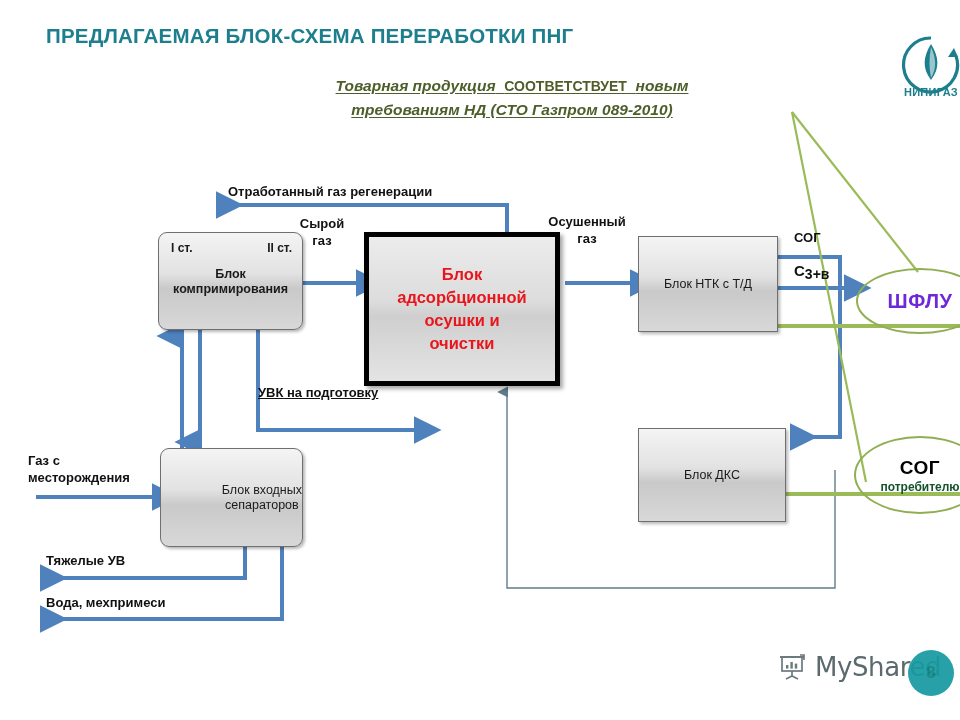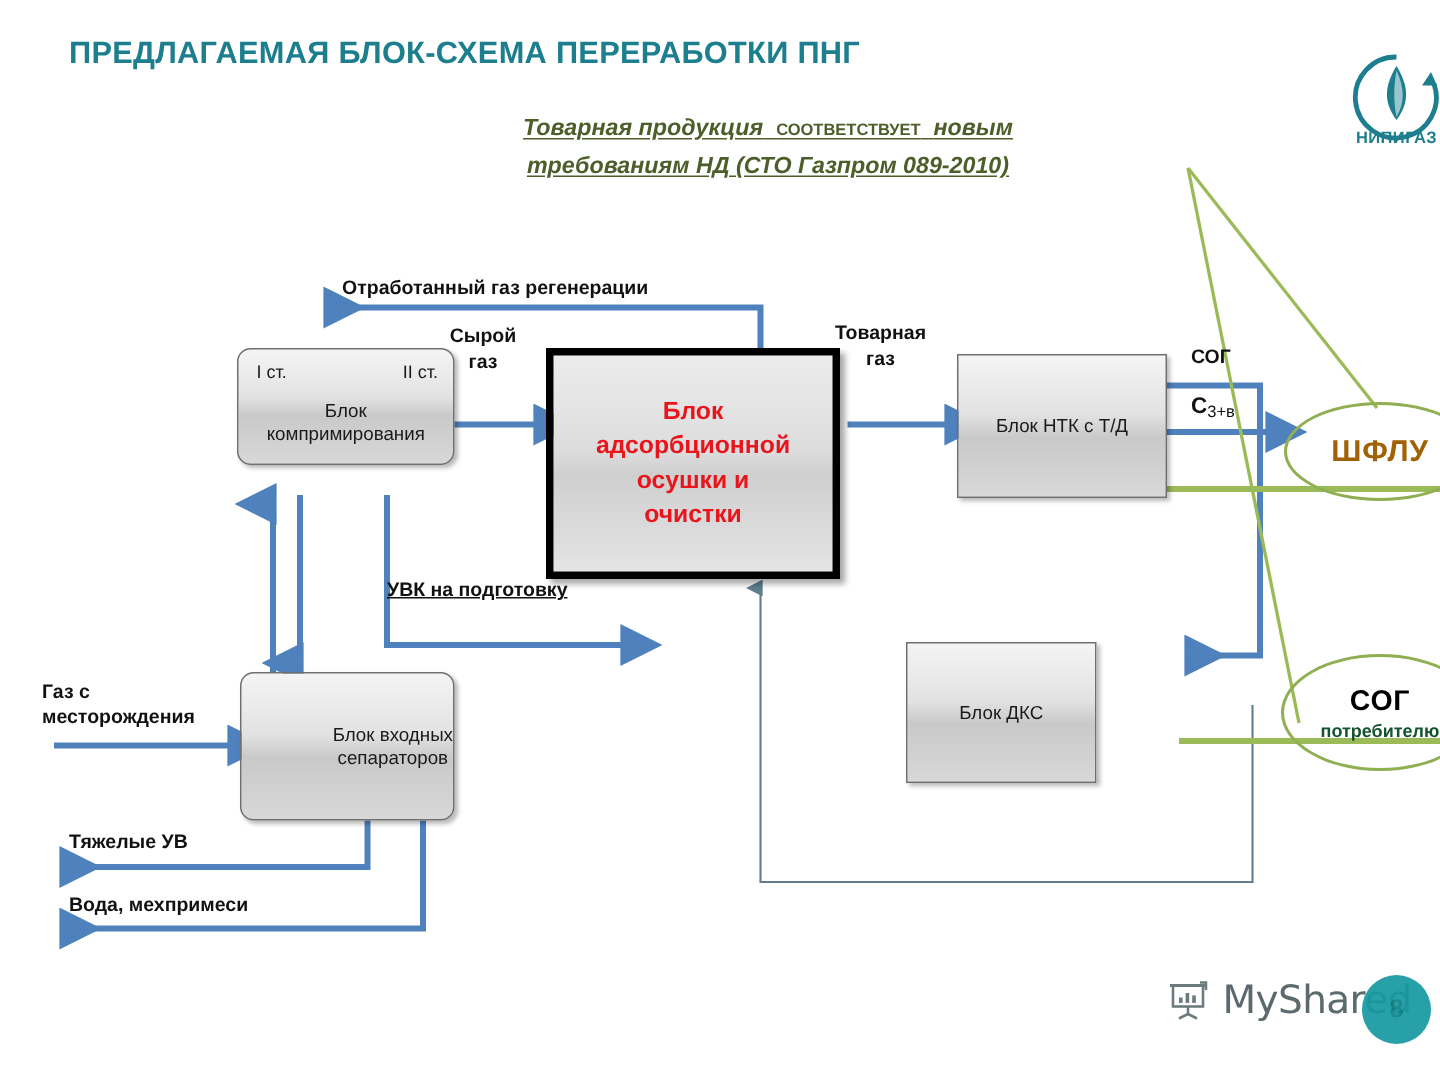--- a/index.html
+++ b/index.html
@@ -14,21 +14,21 @@
     font-size:20.5px;font-weight:bold;letter-spacing:.2px;
     color:#1d7f8e;white-space:nowrap;
   }
   #subtitle{
     position:absolute;left:232px;top:74px;width:520px;
     text-align:center;line-height:24px;
     font-size:15.5px;font-weight:bold;font-style:italic;
     color:#4d5e2a;
   }
   #subtitle .u{ text-decoration:underline; text-underline-offset:2px; }
-  #subtitle .big{ font-size:11px; font-style:normal; }
+  #subtitle .big{ font-size:14px; font-style:normal; }
 
   
   #logo{position:absolute;left:876px;top:32px;width:70px;height:72px;}
   #logoText{
     position:absolute;left:868px;top:86px;width:86px;text-align:center;
     font-size:11px;font-weight:bold;color:#1d7f8e;letter-spacing:.3px;
   }
 
   
   svg.layer{position:absolute;left:0;top:0;width:960px;height:720px;
@@ -39,70 +39,70 @@
     position:absolute;
     background:linear-gradient(180deg,#f4f4f4 0%,#e2e2e2 42%,#c9c9c9 58%,#d8d8d8 100%);
     border:1px solid #6f6f6f;
     box-shadow:2px 2px 3px rgba(0,0,0,.28);
     display:flex;align-items:center;justify-content:center;
     text-align:center;color:#1a1a1a;font-size:12.5px;line-height:15px;
     box-sizing:border-box;
   }
   .box.round{border-radius:9px;justify-content:flex-end;}
 
-  #boxCompression{left:138px;top:232px;width:145px;height:78px;
-    align-items:flex-start;justify-content:center;padding-top:34px;}
+  #boxCompression{left:138px;top:232px;width:145px;height:98px;
+    align-items:flex-start;justify-content:center;padding-top:34px;font-weight:bold;}
   #boxCompression .stages{
     position:absolute;left:0;top:8px;width:145px;
     display:flex;justify-content:space-between;padding:0 12px;
     box-sizing:border-box;font-size:12px;color:#1a1a1a;
   }
 
   #boxAdsorption{
     position:absolute;left:344px;top:232px;width:196px;height:154px;
     background:linear-gradient(180deg,#ececec 0%,#dcdcdc 45%,#cfcfcf 55%,#e4e4e4 100%);
     border:5px solid #000;
     box-shadow:3px 3px 4px rgba(0,0,0,.35);
     display:flex;align-items:center;justify-content:center;text-align:center;
     box-sizing:border-box;
   }
   #boxAdsorption .t{
     color:#e8161c;font-weight:bold;font-size:16.5px;line-height:23px;
   }
 
   #boxNTK{left:618px;top:236px;width:140px;height:96px;}
-  #boxDKS{left:584px;top:428px;width:127px;height:94px;text-align:right;}
+  #boxDKS{left:618px;top:428px;width:148px;height:94px;text-align:right;}
   #boxSeparators{left:140px;top:448px;width:143px;height:99px;}
 
   
   .lbl{position:absolute;font-size:13px;font-weight:bold;color:#111;
        line-height:17px;white-space:nowrap;}
   .lbl.ctr{text-align:center;white-space:normal;}
 
   #lblRegen{left:208px;top:183px;}
   #lblRawGas{left:272px;top:215px;width:60px;}
   #lblDryGas{left:528px;top:213px;width:78px;}
   #lblSOG{left:774px;top:229px;}
   #lblC3{left:774px;top:262px;}
   #lblUVK{left:238px;top:384px;text-decoration:underline;}
   #lblGasField{left:8px;top:452px;width:126px;}
   #lblHeavy{left:26px;top:552px;}
   #lblWater{left:26px;top:594px;}
 
-  .sub{font-size:11px;vertical-align:-3px;font-weight:normal;}
+  .sub{font-size:14px;vertical-align:-3px;font-weight:bold;}
   #lblC3 .cap{font-size:15px;}
 
   
   .prod{
     position:absolute;border:2px solid #8faf52;border-radius:50%;
     background:transparent;display:flex;flex-direction:column;
     align-items:center;justify-content:center;text-align:center;
   }
   #prodSHFLU{left:836px;top:268px;width:124px;height:62px;}
-  #prodSHFLU .t1{font-size:20px;font-weight:bold;color:#a16207;letter-spacing:.5px;}
+  #prodSHFLU .t1{font-size:20px;font-weight:bold;color:#6d28d9;letter-spacing:.5px;}
   #prodSOG{left:834px;top:436px;width:128px;height:74px;}
   #prodSOG .t1{font-size:19px;font-weight:bold;color:#000;letter-spacing:.5px;}
   #prodSOG .t2{font-size:12px;font-weight:bold;color:#14532d;margin-top:1px;}
 
   
   #wm{position:absolute;left:758px;top:652px;display:flex;align-items:center;}
   #wmText{font-size:26px;color:#5c6a6e;letter-spacing:-.4px;
           font-family:"DejaVu Sans",sans-serif;}
   #wmIcon{width:30px;height:30px;margin-right:7px;}
   #pageNum{
@@ -230,21 +230,21 @@
   </div>
 
   <div class="lbl" id="lblRegen">Отработанный газ регенерации</div>
 
   <div class="lbl ctr" id="lblRawGas">
     <span>Сырой</span><br>
     <span>газ</span>
   </div>
 
   <div class="lbl ctr" id="lblDryGas">
-    <span>Товарная</span><br>
+    <span>Осушенный</span><br>
     <span>газ</span>
   </div>
 
   <div class="lbl" id="lblSOG">СОГ</div>
 
   <div class="lbl" id="lblC3">
     <span class="cap">С</span><span class="sub">3+в</span>
   </div>
 
   <div class="lbl" id="lblUVK">УВК на подготовку</div>

